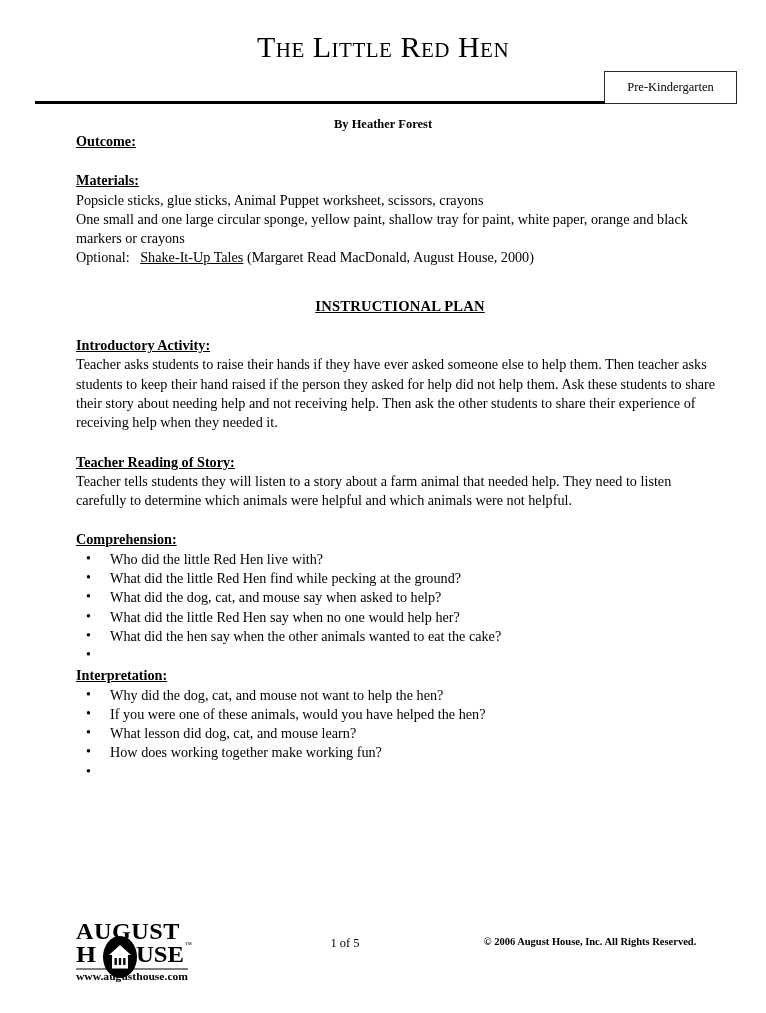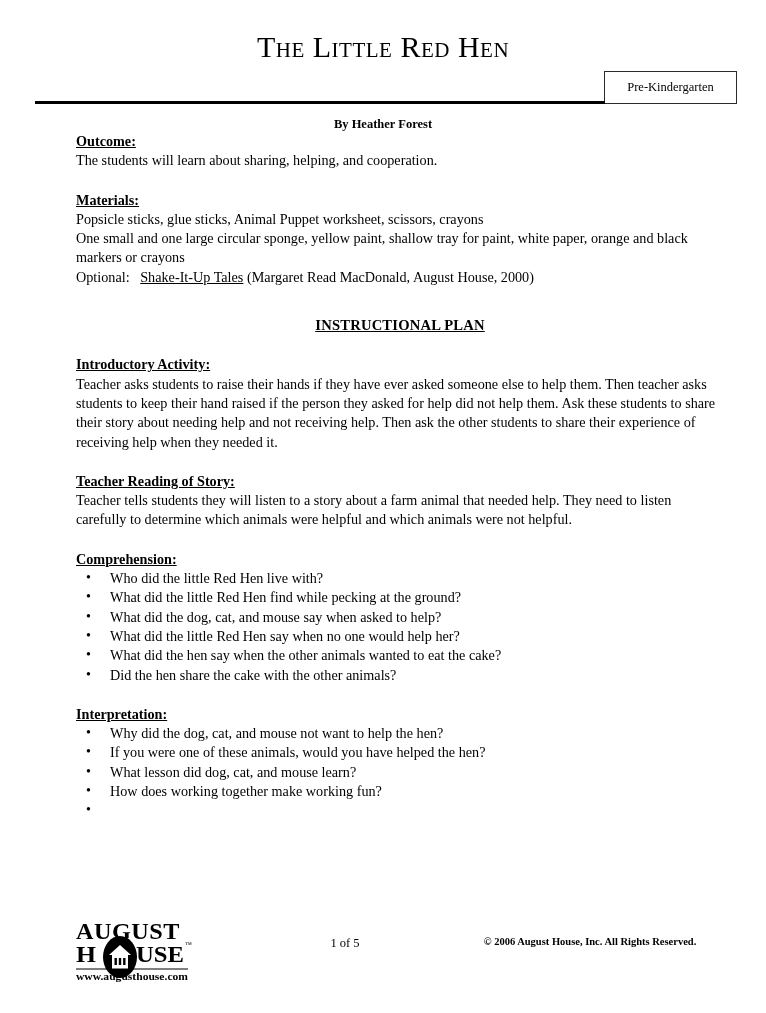--- a/index.html
+++ b/index.html
@@ -158,21 +158,20 @@
   <div class="byline">By Heather Forest</div>
   <div class="grade-box">
     <span>Pre-Kindergarten</span>
   </div>
   <div class="header-rule"></div>
 
   <div class="content">
 
     <div class="block">
       <p class="sec-head">Outcome:</p>
-      <p class="para">The students will learn about sharing, helping, and cooperation.</p>
     </div>
 
     <div class="gap-md"></div>
 
     <div class="block">
       <p class="sec-head">Materials:</p>
       <p class="para">Popsicle sticks, glue sticks, Animal Puppet worksheet, scissors, crayons</p>
       <p class="para">One small and one large circular sponge, yellow paint, shallow tray for paint, white paper, orange and black markers or crayons</p>
       <p class="para">
         <span>Optional:</span>
@@ -202,21 +201,21 @@
     <div class="gap-md"></div>
 
     <div class="block">
       <p class="sec-head">Comprehension:</p>
       <ul class="qlist">
         <li><span class="bullet">•</span><span>Who did the little Red Hen live with?</span></li>
         <li><span class="bullet">•</span><span>What did the little Red Hen find while pecking at the ground?</span></li>
         <li><span class="bullet">•</span><span>What did the dog, cat, and mouse say when asked to help?</span></li>
         <li><span class="bullet">•</span><span>What did the little Red Hen say when no one would help her?</span></li>
         <li><span class="bullet">•</span><span>What did the hen say when the other animals wanted to eat the cake?</span></li>
-        <li><span class="bullet">•</span><span>Did the hen share the cake with the other animals?</span></li>
+        <li><span class="bullet">•</span></li>
       </ul>
     </div>
 
     <div class="gap-md"></div>
 
     <div class="block">
       <p class="sec-head">Interpretation:</p>
       <ul class="qlist">
         <li><span class="bullet">•</span><span>Why did the dog, cat, and mouse not want to help the hen?</span></li>
         <li><span class="bullet">•</span><span>If you were one of these animals, would you have helped the hen?</span></li>

